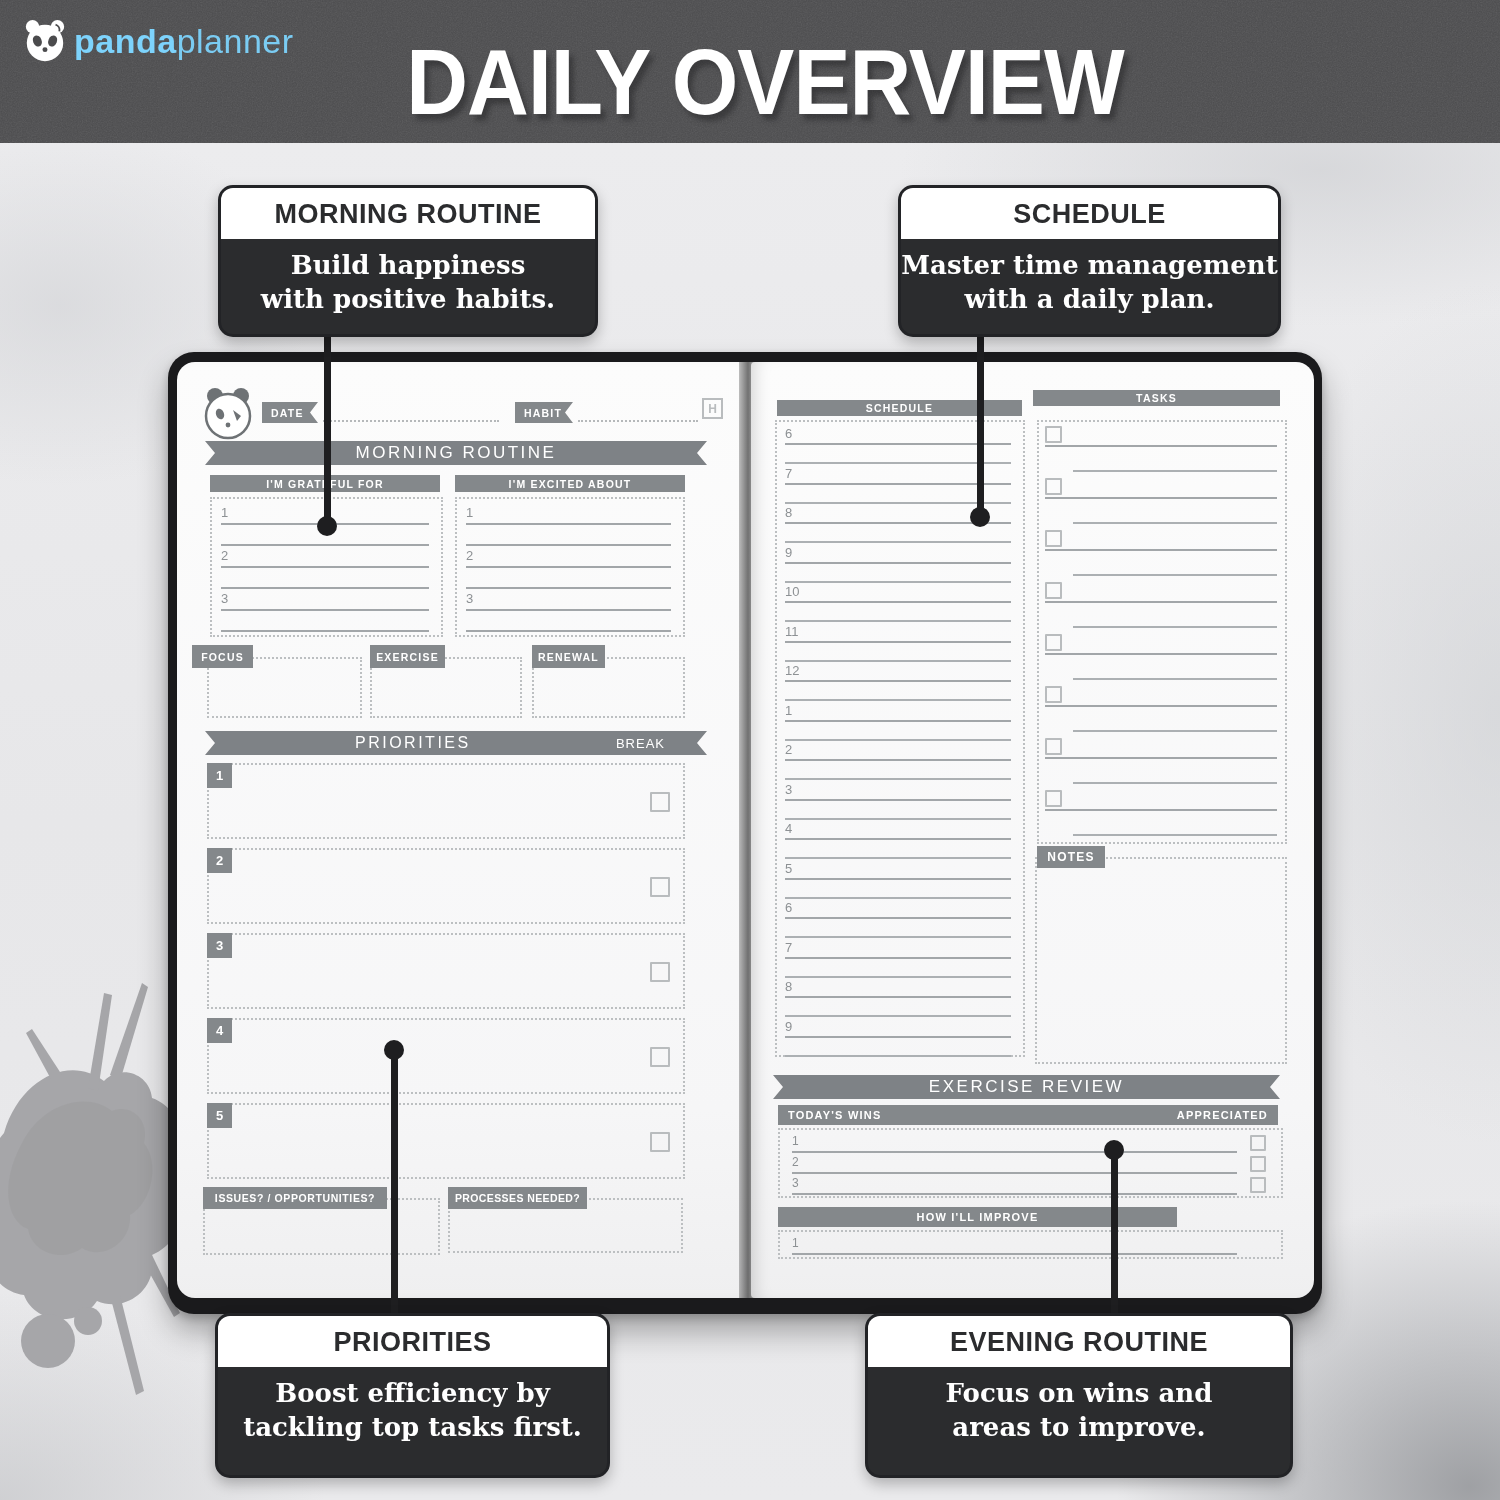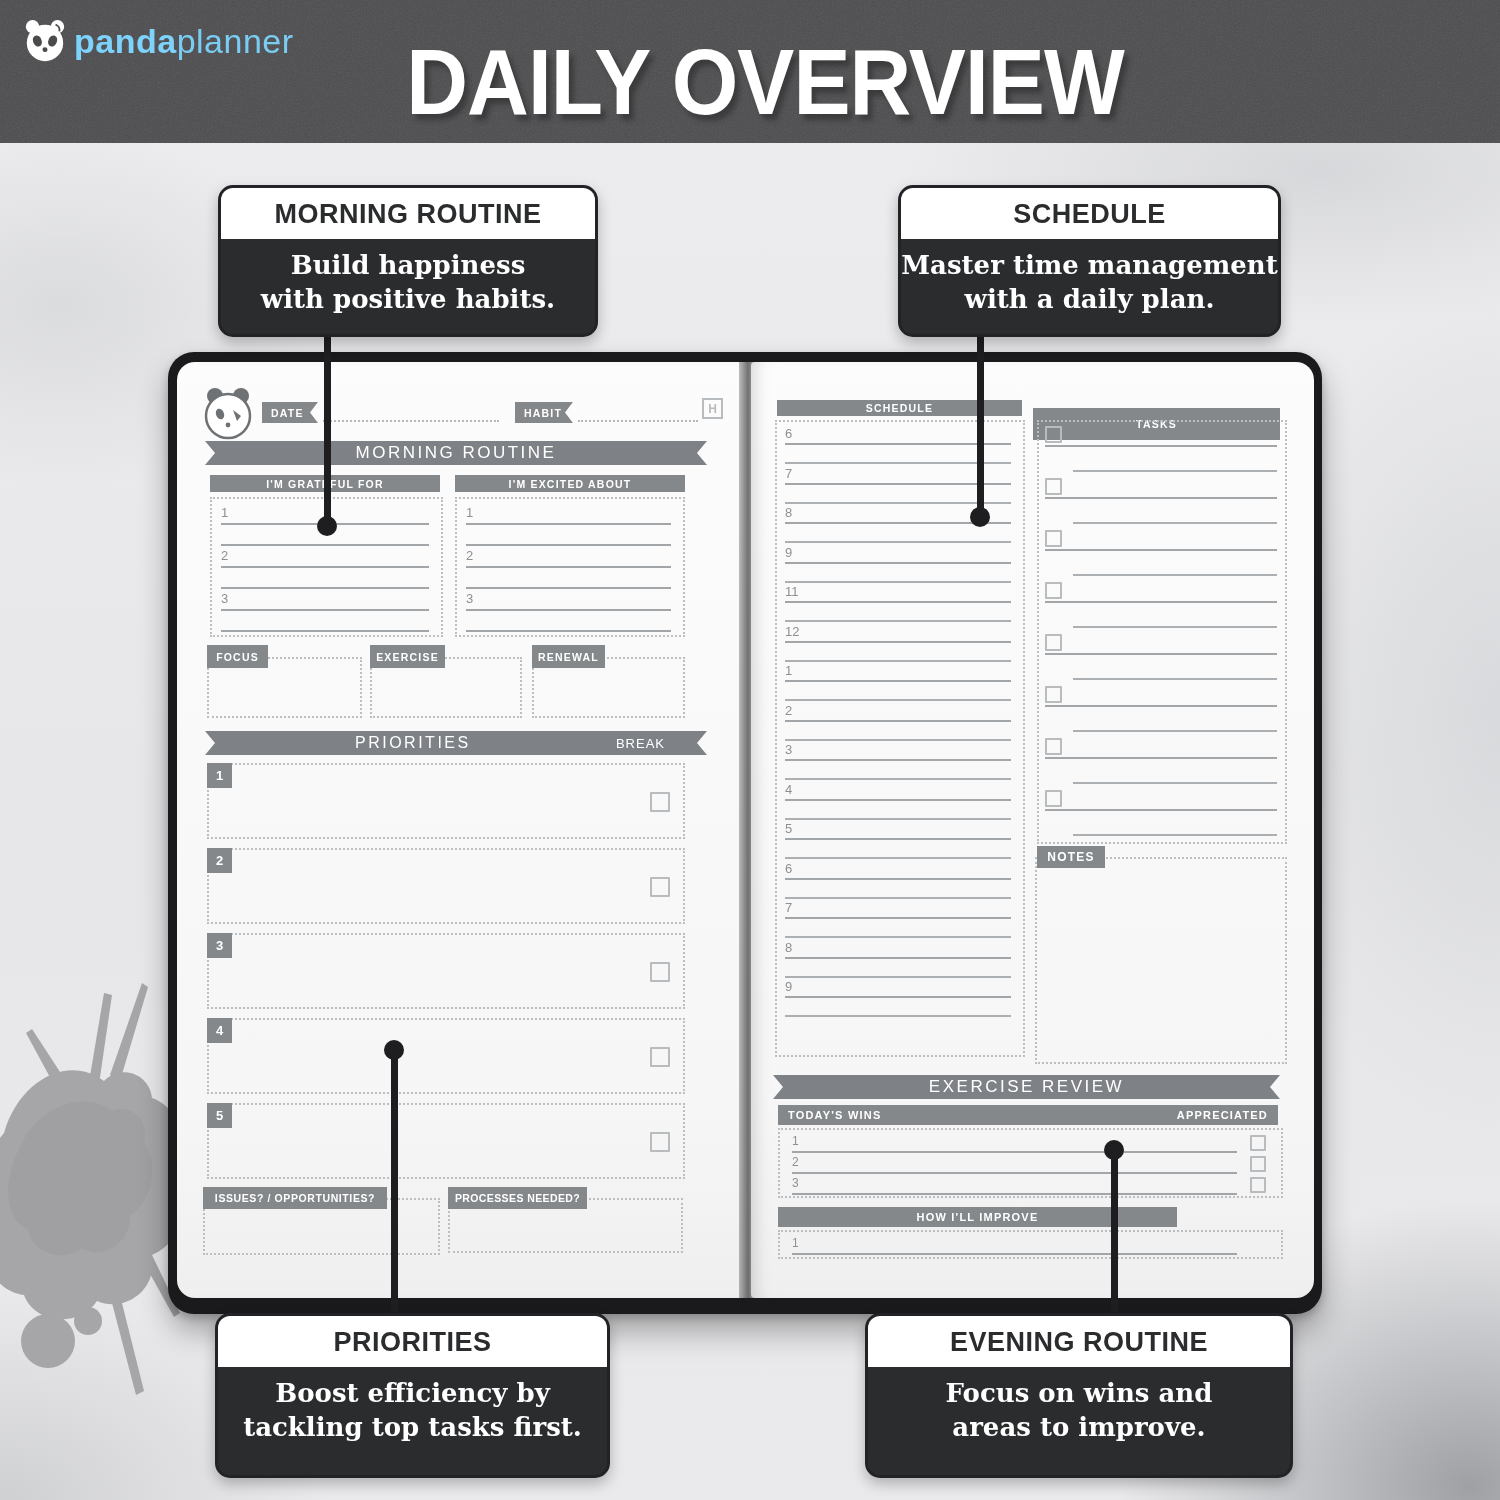--- a/index.html
+++ b/index.html
@@ -204,21 +204,21 @@
           <div class="pair">
             <span class="num">3</span>
             <div class="wline l1"></div>
             <div class="wline l2"></div>
           </div>
         </div>
 
       <div class="dotbox" style="left:30px;top:295px;width:155px;height:61px"></div>
       <div class="dotbox" style="left:193px;top:295px;width:152px;height:61px"></div>
       <div class="dotbox" style="left:355px;top:295px;width:153px;height:61px"></div>
-      <div class="gbar" style="left:30px;top:283px;width:61px;height:23px">FOCUS</div>
+      <div class="gbar" style="left:15px;top:283px;width:61px;height:23px">FOCUS</div>
       <div class="gbar" style="left:193px;top:283px;width:75px;height:23px">EXERCISE</div>
       <div class="gbar" style="left:355px;top:283px;width:73px;height:23px">RENEWAL</div>
 
       <div class="ribbon" style="left:28px;top:369px;width:502px;height:24px">
         <span style="position:absolute;left:150px;font-size:16px">PRIORITIES</span>
         <span style="position:absolute;right:42px;font-size:13px;letter-spacing:1px">BREAK</span>
       </div>
 
       <div style="position:absolute;left:30px;top:401px;width:478px">
 
@@ -247,41 +247,46 @@
       <div class="dotbox" style="left:26px;top:836px;width:237px;height:57px"></div>
       <div class="dotbox" style="left:271px;top:836px;width:235px;height:55px"></div>
       <div class="gbar" style="left:26px;top:825px;width:184px;height:22px;letter-spacing:.6px">ISSUES? / OPPORTUNITIES?</div>
       <div class="gbar" style="left:271px;top:825px;width:139px;height:22px;letter-spacing:.4px">PROCESSES NEEDED?</div>
     </div>
 
     <div class="spine"></div>
 
     <div class="page right">
       <div class="gbar" style="left:26px;top:38px;width:245px;height:16px">SCHEDULE</div>
-      <div class="gbar" style="left:282px;top:46px;width:247px;height:32px">TASKS</div>
+      <div class="gbar" style="left:282px;top:28px;width:247px;height:16px">TASKS</div>
 
       <div class="dotbox" style="left:24px;top:58px;width:250px;height:637px;padding-top:4px">
 
       <div class="hourblock">
             <span class="num">6</span>
             <div class="wline l1"></div>
             <div class="wline l2"></div>
           </div>
           <div class="hourblock">
             <span class="num">7</span>
             <div class="wline l1"></div>
             <div class="wline l2"></div>
           </div>
           <div class="hourblock">
             <span class="num">8</span>
             <div class="wline l1"></div>
             <div class="wline l2"></div>
           </div>
           <div class="hourblock">
             <span class="num">9</span>
+            <div class="wline l1"></div>
+            <div class="wline l2"></div>
+          </div>
+          <div class="hourblock">
+            <span class="num">10</span>
             <div class="wline l1"></div>
             <div class="wline l2"></div>
           </div>
           <div class="hourblock">
             <span class="num">11</span>
             <div class="wline l1"></div>
             <div class="wline l2"></div>
           </div>
           <div class="hourblock">
             <span class="num">12</span>

